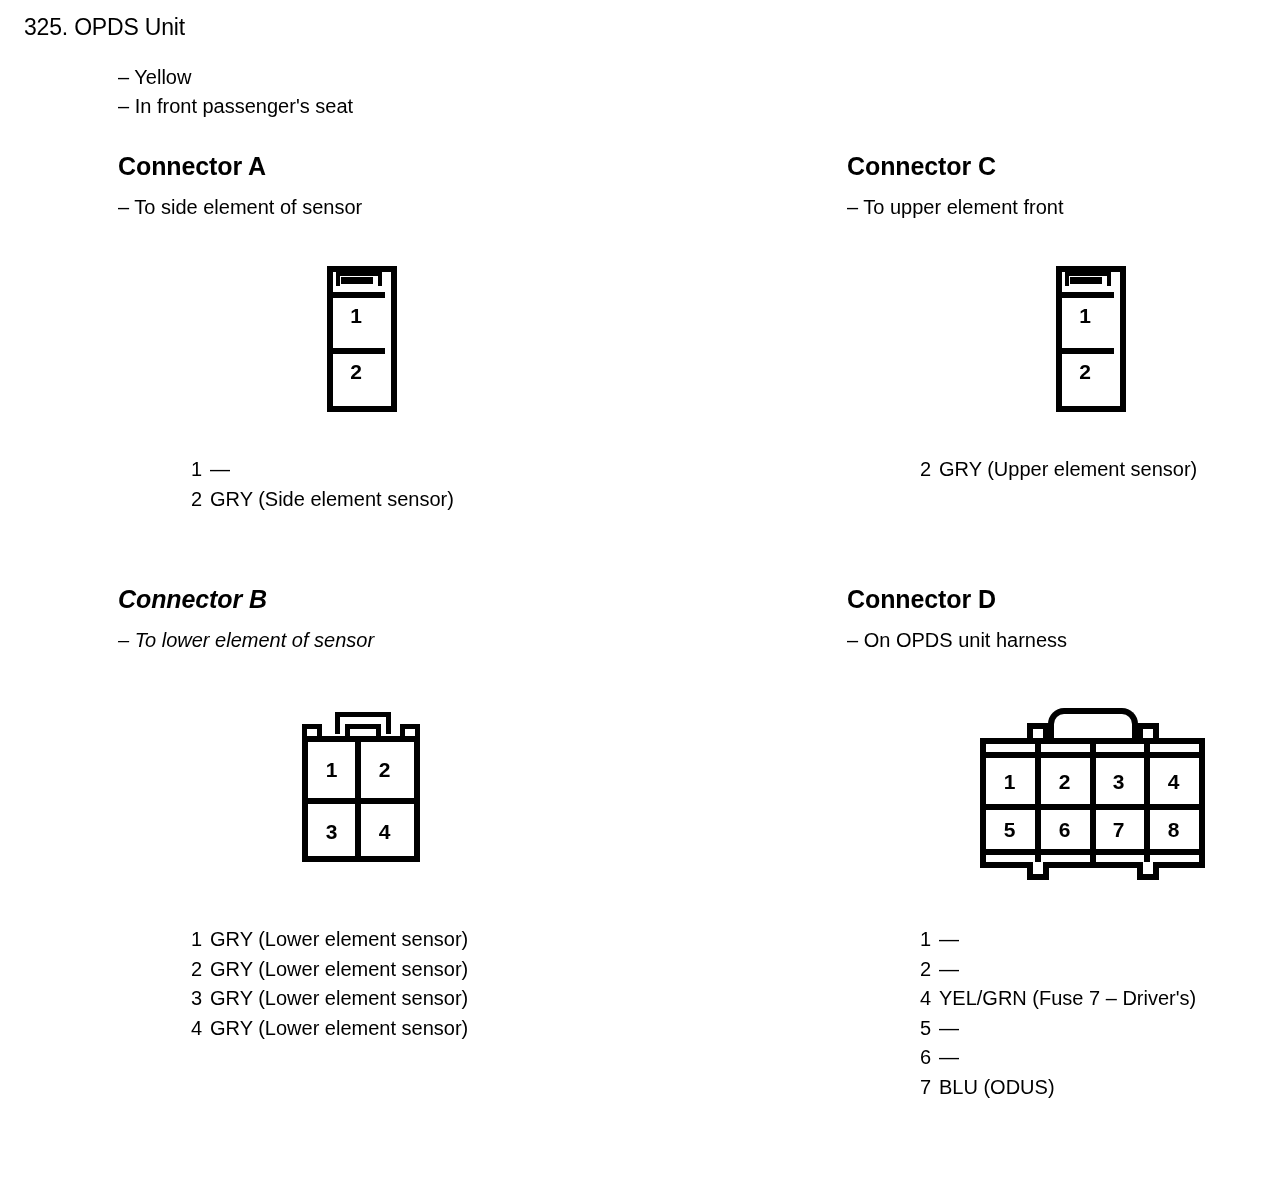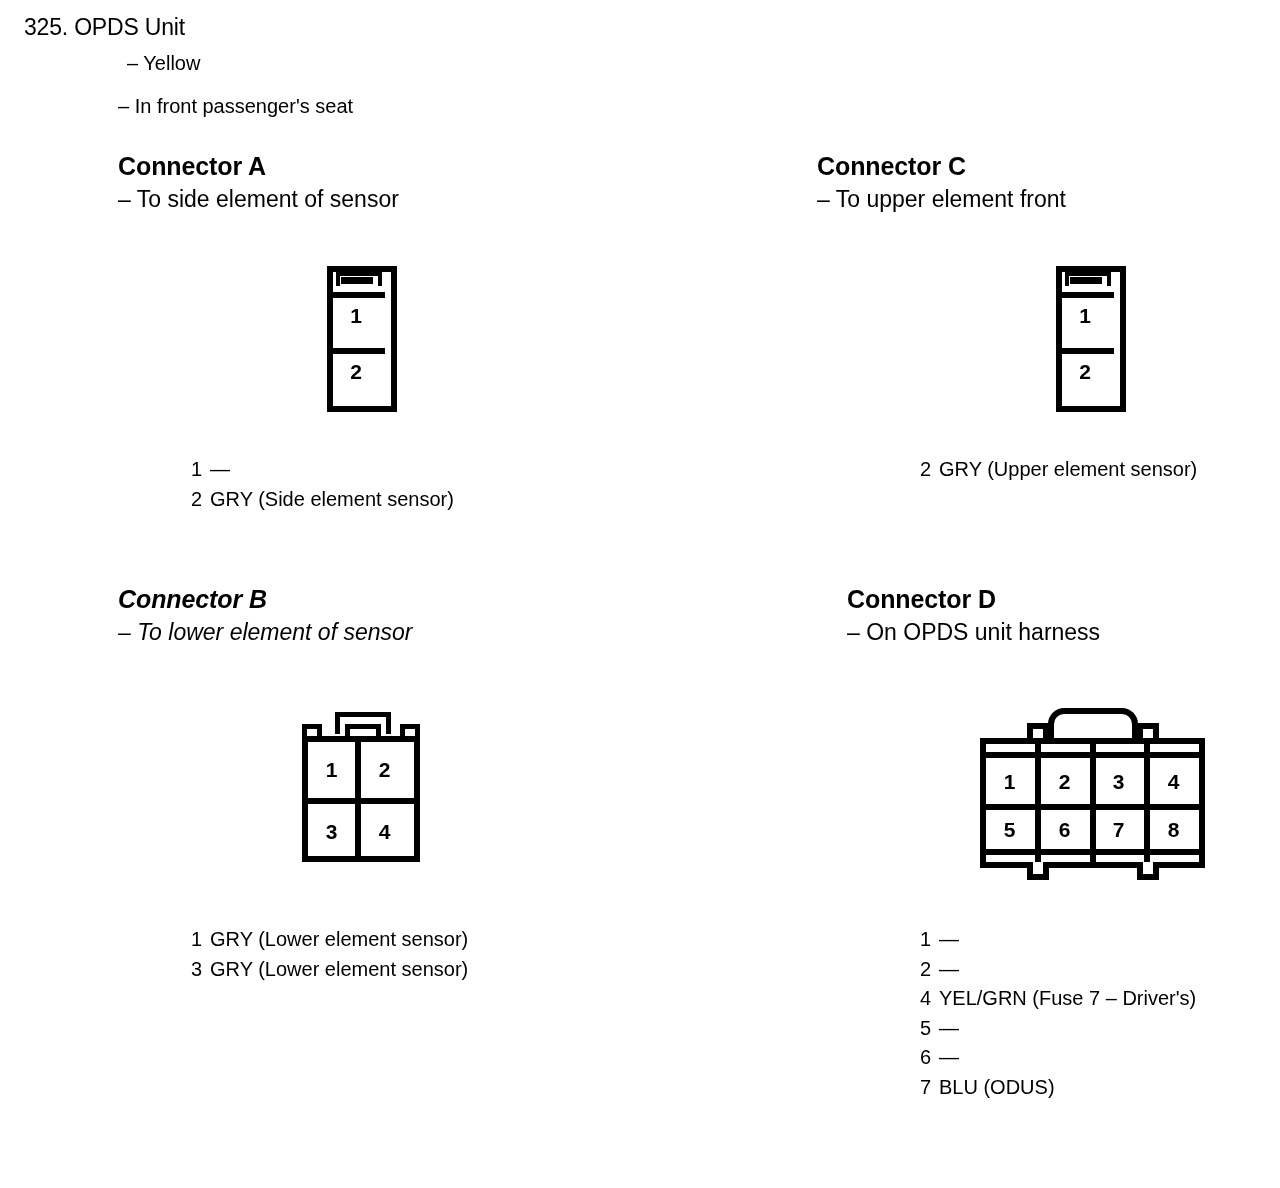--- a/index.html
+++ b/index.html
@@ -26,40 +26,40 @@
     font-weight: normal;
     letter-spacing: -0.2px;
     white-space: nowrap;
   }
   .page-note {
     position: absolute;
     left: 118px;
     font-size: 20px;
     white-space: nowrap;
   }
-  .page-note.n0 { top: 52px; margin-left: 9px; }
+  .page-note.n0 { top: 66px; }
   .page-note.n1 { top: 95px; }
 
   
   .block { position: absolute; }
   .block-title {
     font-size: 25px;
     font-weight: bold;
     white-space: nowrap;
     letter-spacing: -0.1px;
   }
   .block-sub {
-    font-size: 23px;
+    font-size: 20px;
     white-space: nowrap;
-    margin-top: 5px;
+    margin-top: 15px;
   }
 
   
   #block-a { left: 118px; top: 152px; }
-  #block-c { left: 817px; top: 152px; }
+  #block-c { left: 847px; top: 152px; }
   #block-b { left: 118px; top: 585px; font-style: italic; }
   #block-d { left: 847px; top: 585px; }
 
   
   .pinlist {
     position: absolute;
     font-size: 20px;
     line-height: 29.5px;
     white-space: nowrap;
   }
@@ -350,21 +350,23 @@
   <div class="v-div"></div>
   <div class="h-div"></div>
   <div class="cell p1">1</div>
   <div class="cell p2">2</div>
   <div class="cell p3">3</div>
   <div class="cell p4">4</div>
 </div>
 
 <div class="pinlist" id="pins-b">
   <span class="pinrow"><span class="pin-no">1</span><span class="pin-val">GRY (Lower element sensor)</span></span>
+  <span class="pinrow"><span class="pin-no">2</span><span class="pin-val">GRY (Lower element sensor)</span></span>
   <span class="pinrow"><span class="pin-no">3</span><span class="pin-val">GRY (Lower element sensor)</span></span>
+  <span class="pinrow"><span class="pin-no">4</span><span class="pin-val">GRY (Lower element sensor)</span></span>
 </div>
 
 <div class="block" id="block-d">
   <div class="block-title">Connector D</div>
   <div class="block-sub">– On OPDS unit harness</div>
 </div>
 
 <div class="conn conn-8pin" id="conn-d">
   <div class="bail-arch"></div>
   <div class="tab-tl"></div>

